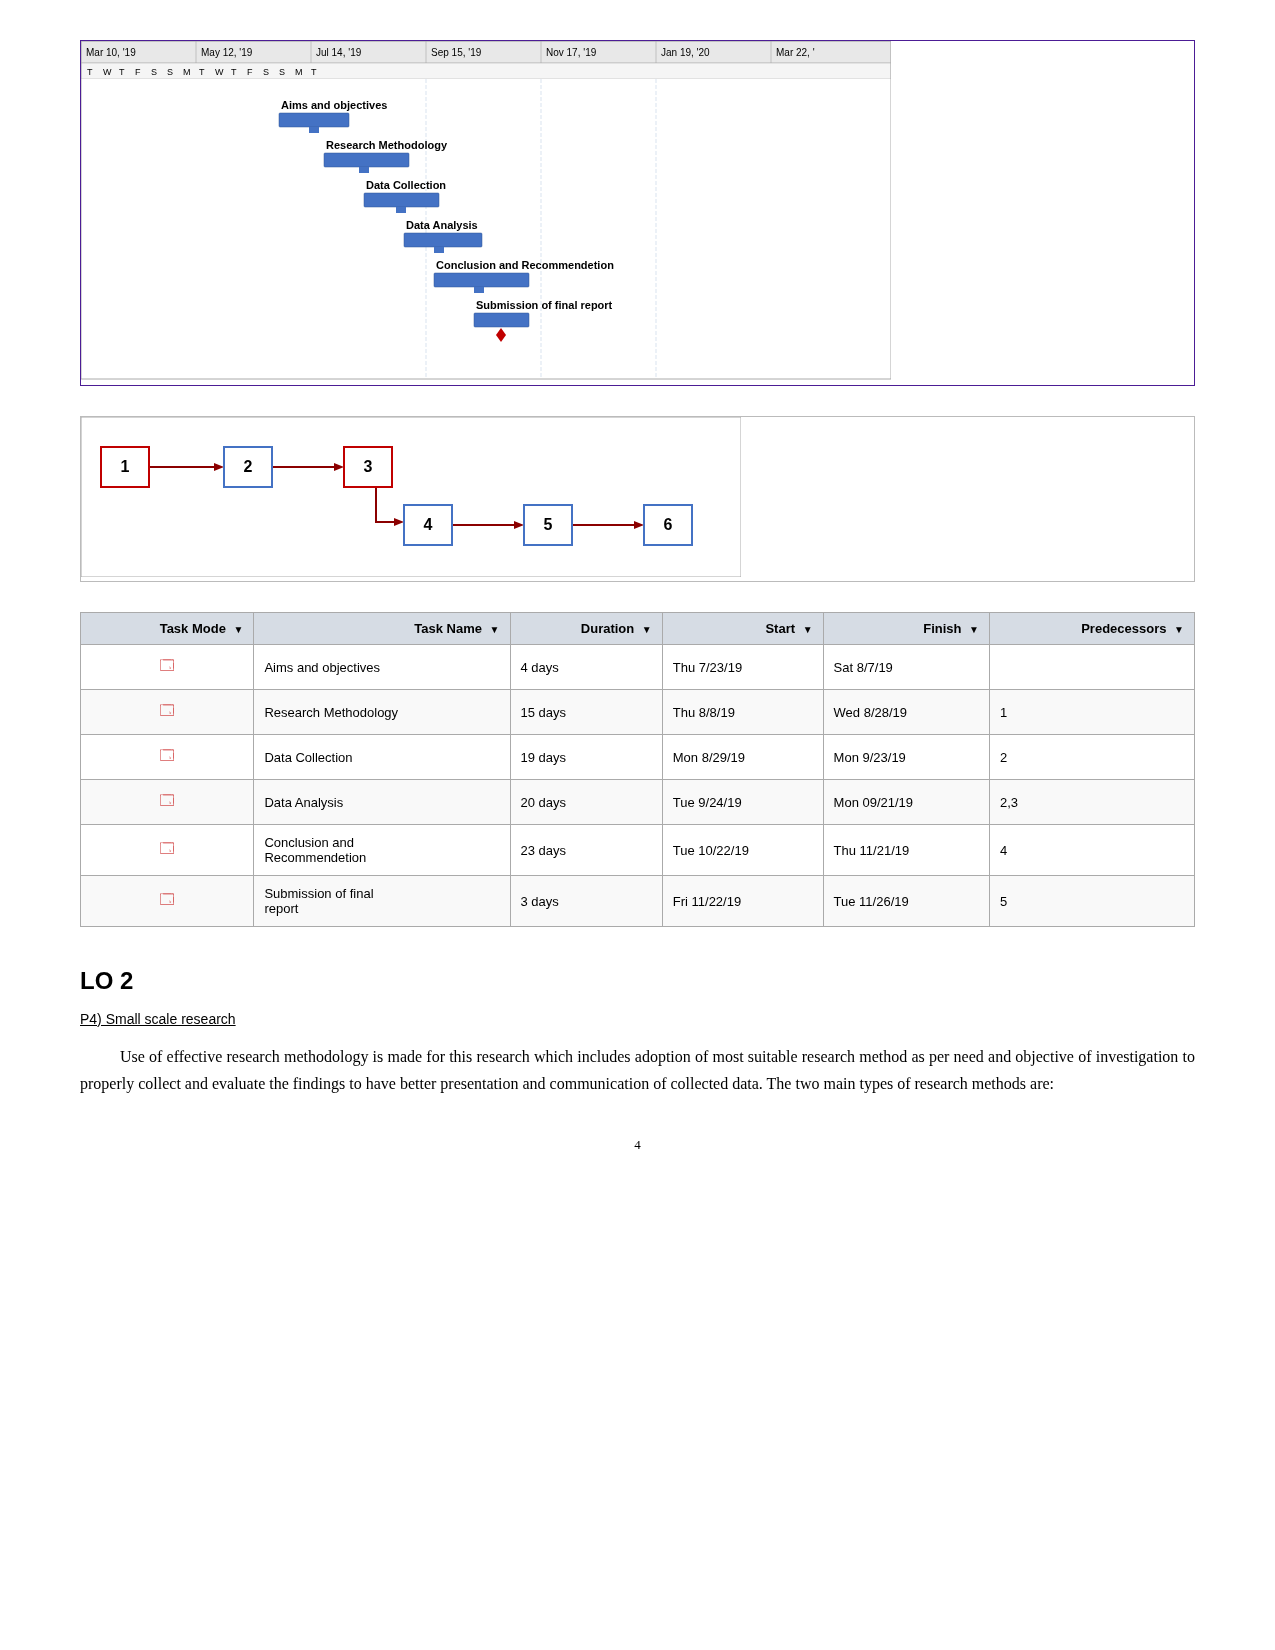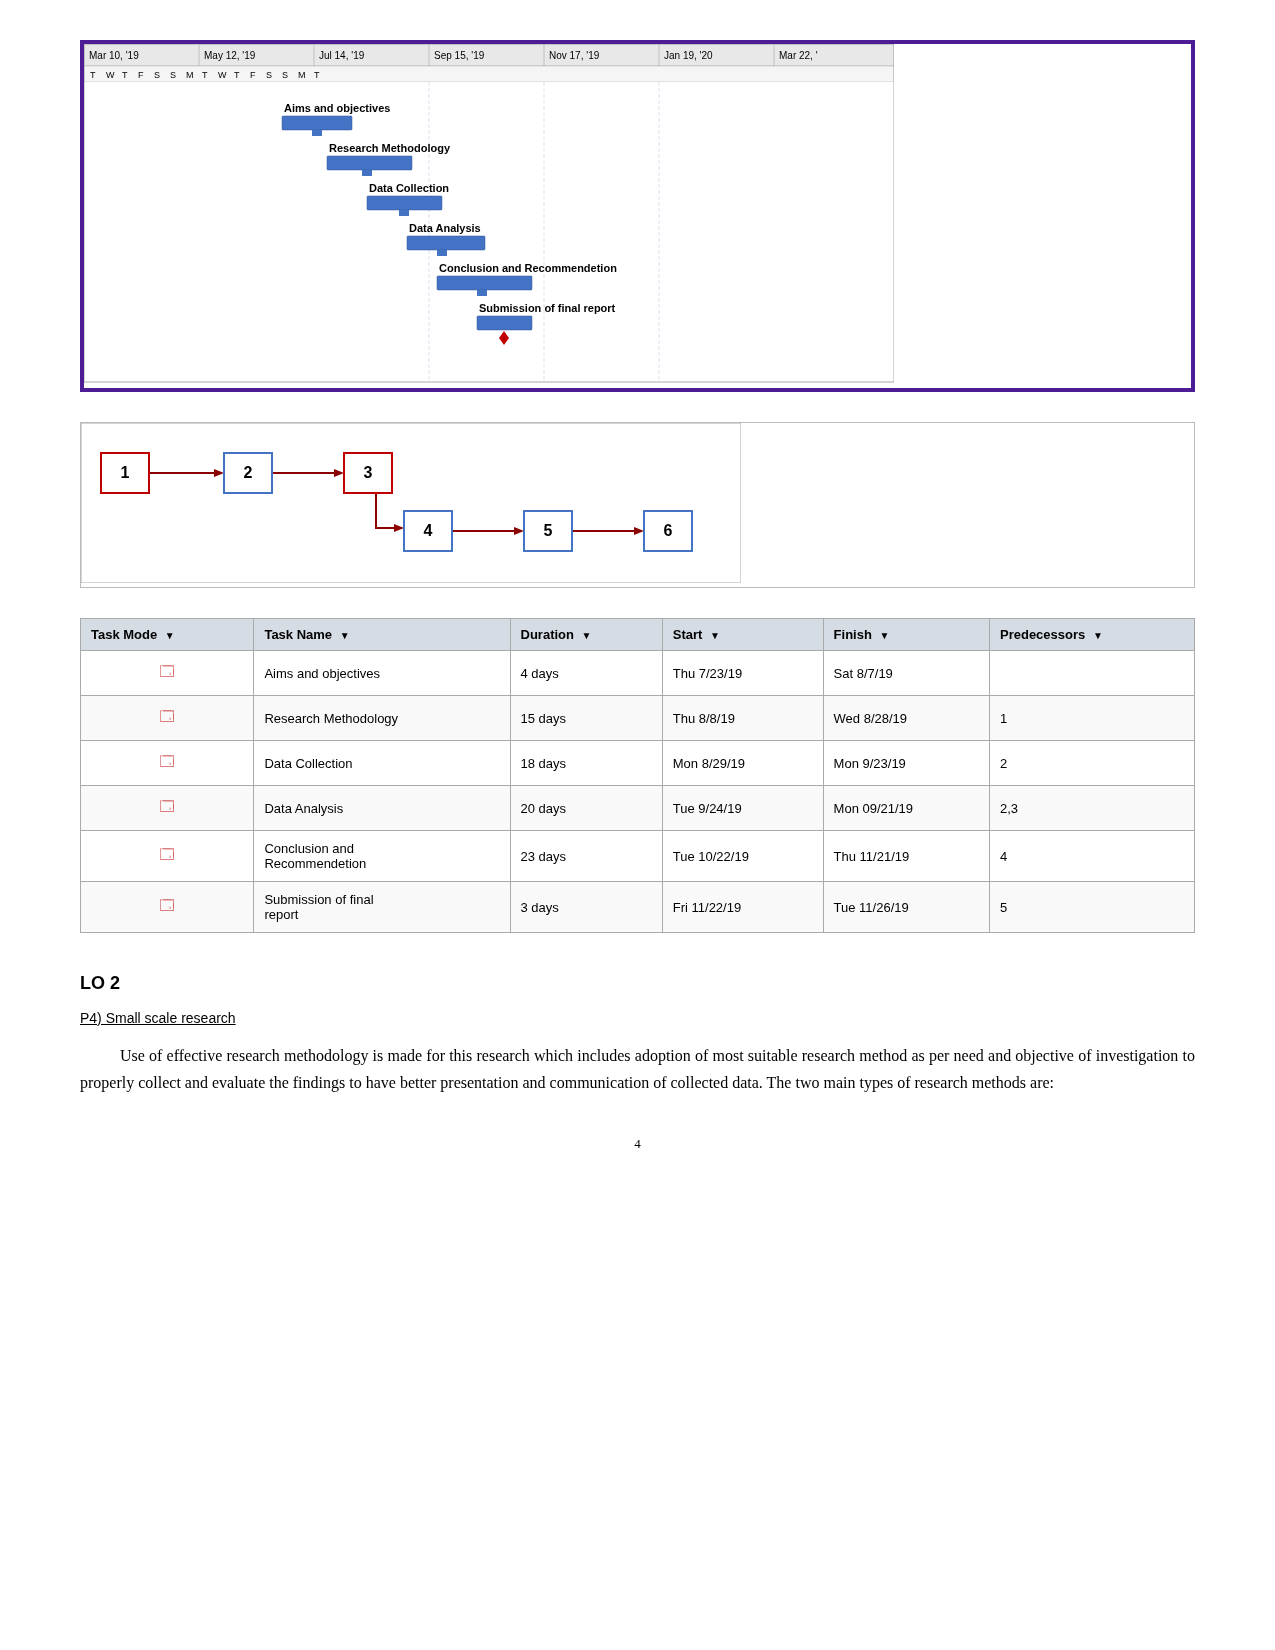--- a/index.html
+++ b/index.html
@@ -20,21 +20,21 @@
       font-size: 13px;
       font-family: Arial, sans-serif;
     }
 
     .task-table th {
       background: #d6dce4;
       border: 1px solid #aaa;
       padding: 8px 10px;
       font-weight: bold;
       font-size: 13px;
-      text-align: left;
+      text-align: right;
     }
 
     .task-table td {
       border: 1px solid #aaa;
       padding: 10px 10px;
       vertical-align: middle;
     }
 
     .task-table tr:nth-child(even) {
       background: #f9f9f9;
@@ -48,21 +48,21 @@
       justify-content: center;
     }
 
     .sort-arrow {
       font-size: 10px;
       margin-left: 4px;
     }
 
     
     .lo2-heading {
-      font-size: 18px;
+      font-size: 24px;
       font-weight: bold;
       font-family: Arial, sans-serif;
       margin-bottom: 16px;
     }
 
     .p4-link {
       text-decoration: underline;
       font-size: 14px;
       font-family: Arial, sans-serif;
       margin-bottom: 16px;
@@ -79,21 +79,21 @@
 
     .page-number {
       text-align: center;
       font-size: 13px;
       margin-top: 40px;
       font-family: 'Times New Roman', Times, serif;
     }
 
     
     .gantt-svg-wrapper {
-      border: 4px solid #4c1d95;
+      border: 1px solid #4c1d95;
       margin-bottom: 30px;
       background: #fff;
     }
 
     
     .network-svg-wrapper {
       border: 1px solid #bbb;
       margin-bottom: 30px;
       background: #fff;
     }
@@ -245,21 +245,21 @@
       <td>15 days</td>
       <td>Thu 8/8/19</td>
       <td>Wed 8/28/19</td>
       <td>1</td>
     </tr>
     <tr>
       <td>
           <div class="task-mode-icon">🗔</div>
         </td>
       <td>Data Collection</td>
-      <td>18 days</td>
+      <td>19 days</td>
       <td>Mon 8/29/19</td>
       <td>Mon 9/23/19</td>
       <td>2</td>
     </tr>
     <tr>
       <td>
           <div class="task-mode-icon">🗔</div>
         </td>
       <td>Data Analysis</td>
       <td>20 days</td>

